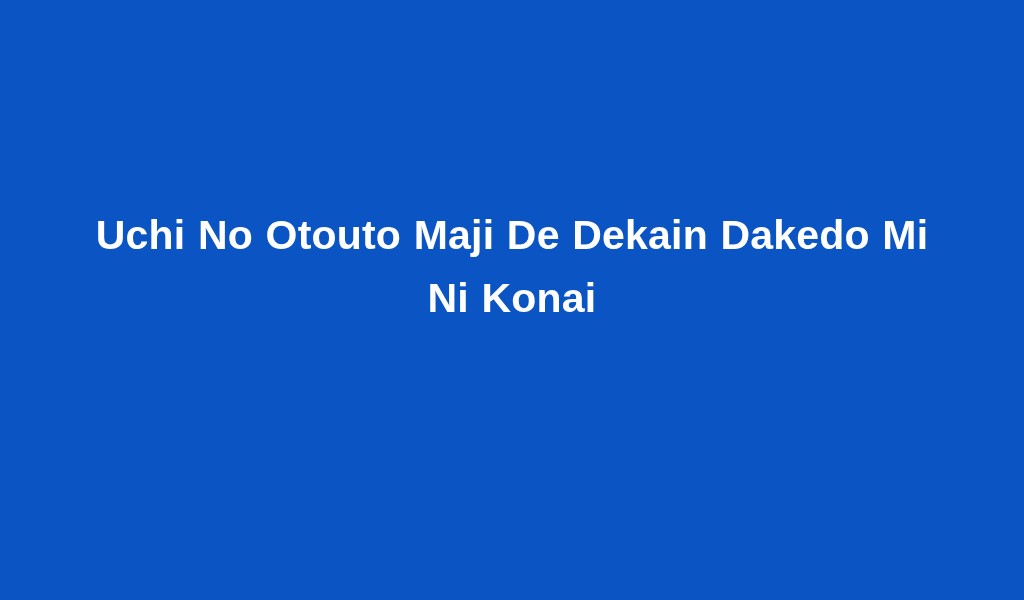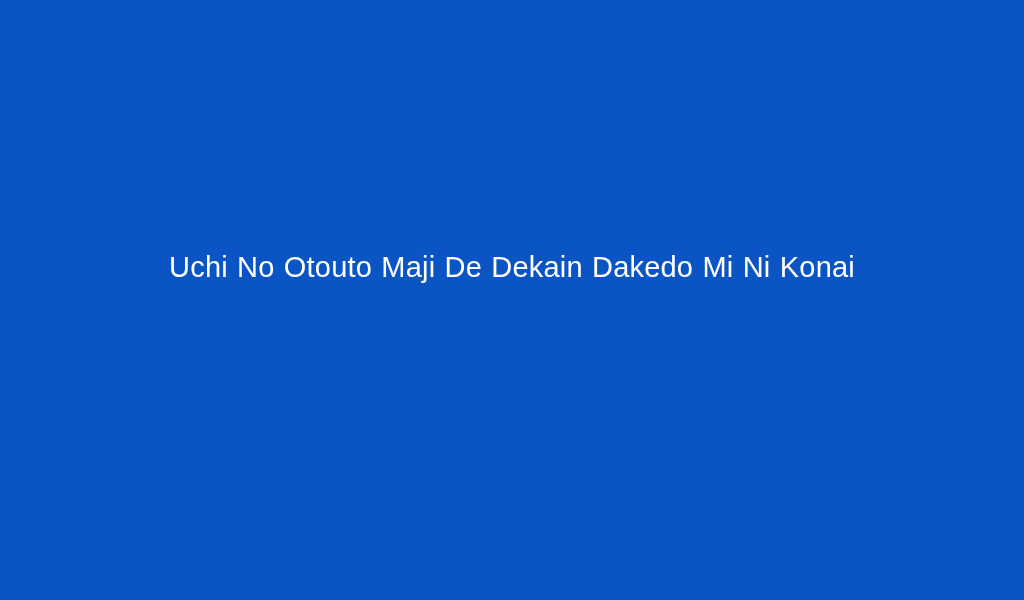--- a/index.html
+++ b/index.html
@@ -30,22 +30,22 @@
   .headline-wrap {
     width: 900px;
     margin-bottom: 66px;
     text-align: center;
   }
 
   .headline {
     margin: 8px;
     color: #ffffff;
     font-family: "Liberation Sans", "DejaVu Sans", sans-serif;
-    font-size: 29px;
-    font-weight: 400;
+    font-size: 41px;
+    font-weight: 700;
     line-height: 63px;
     letter-spacing: 0.2px;
     word-spacing: 1px;
     text-align: center;
     white-space: normal;
   }
 </style>
 </head>
 <body>
 

